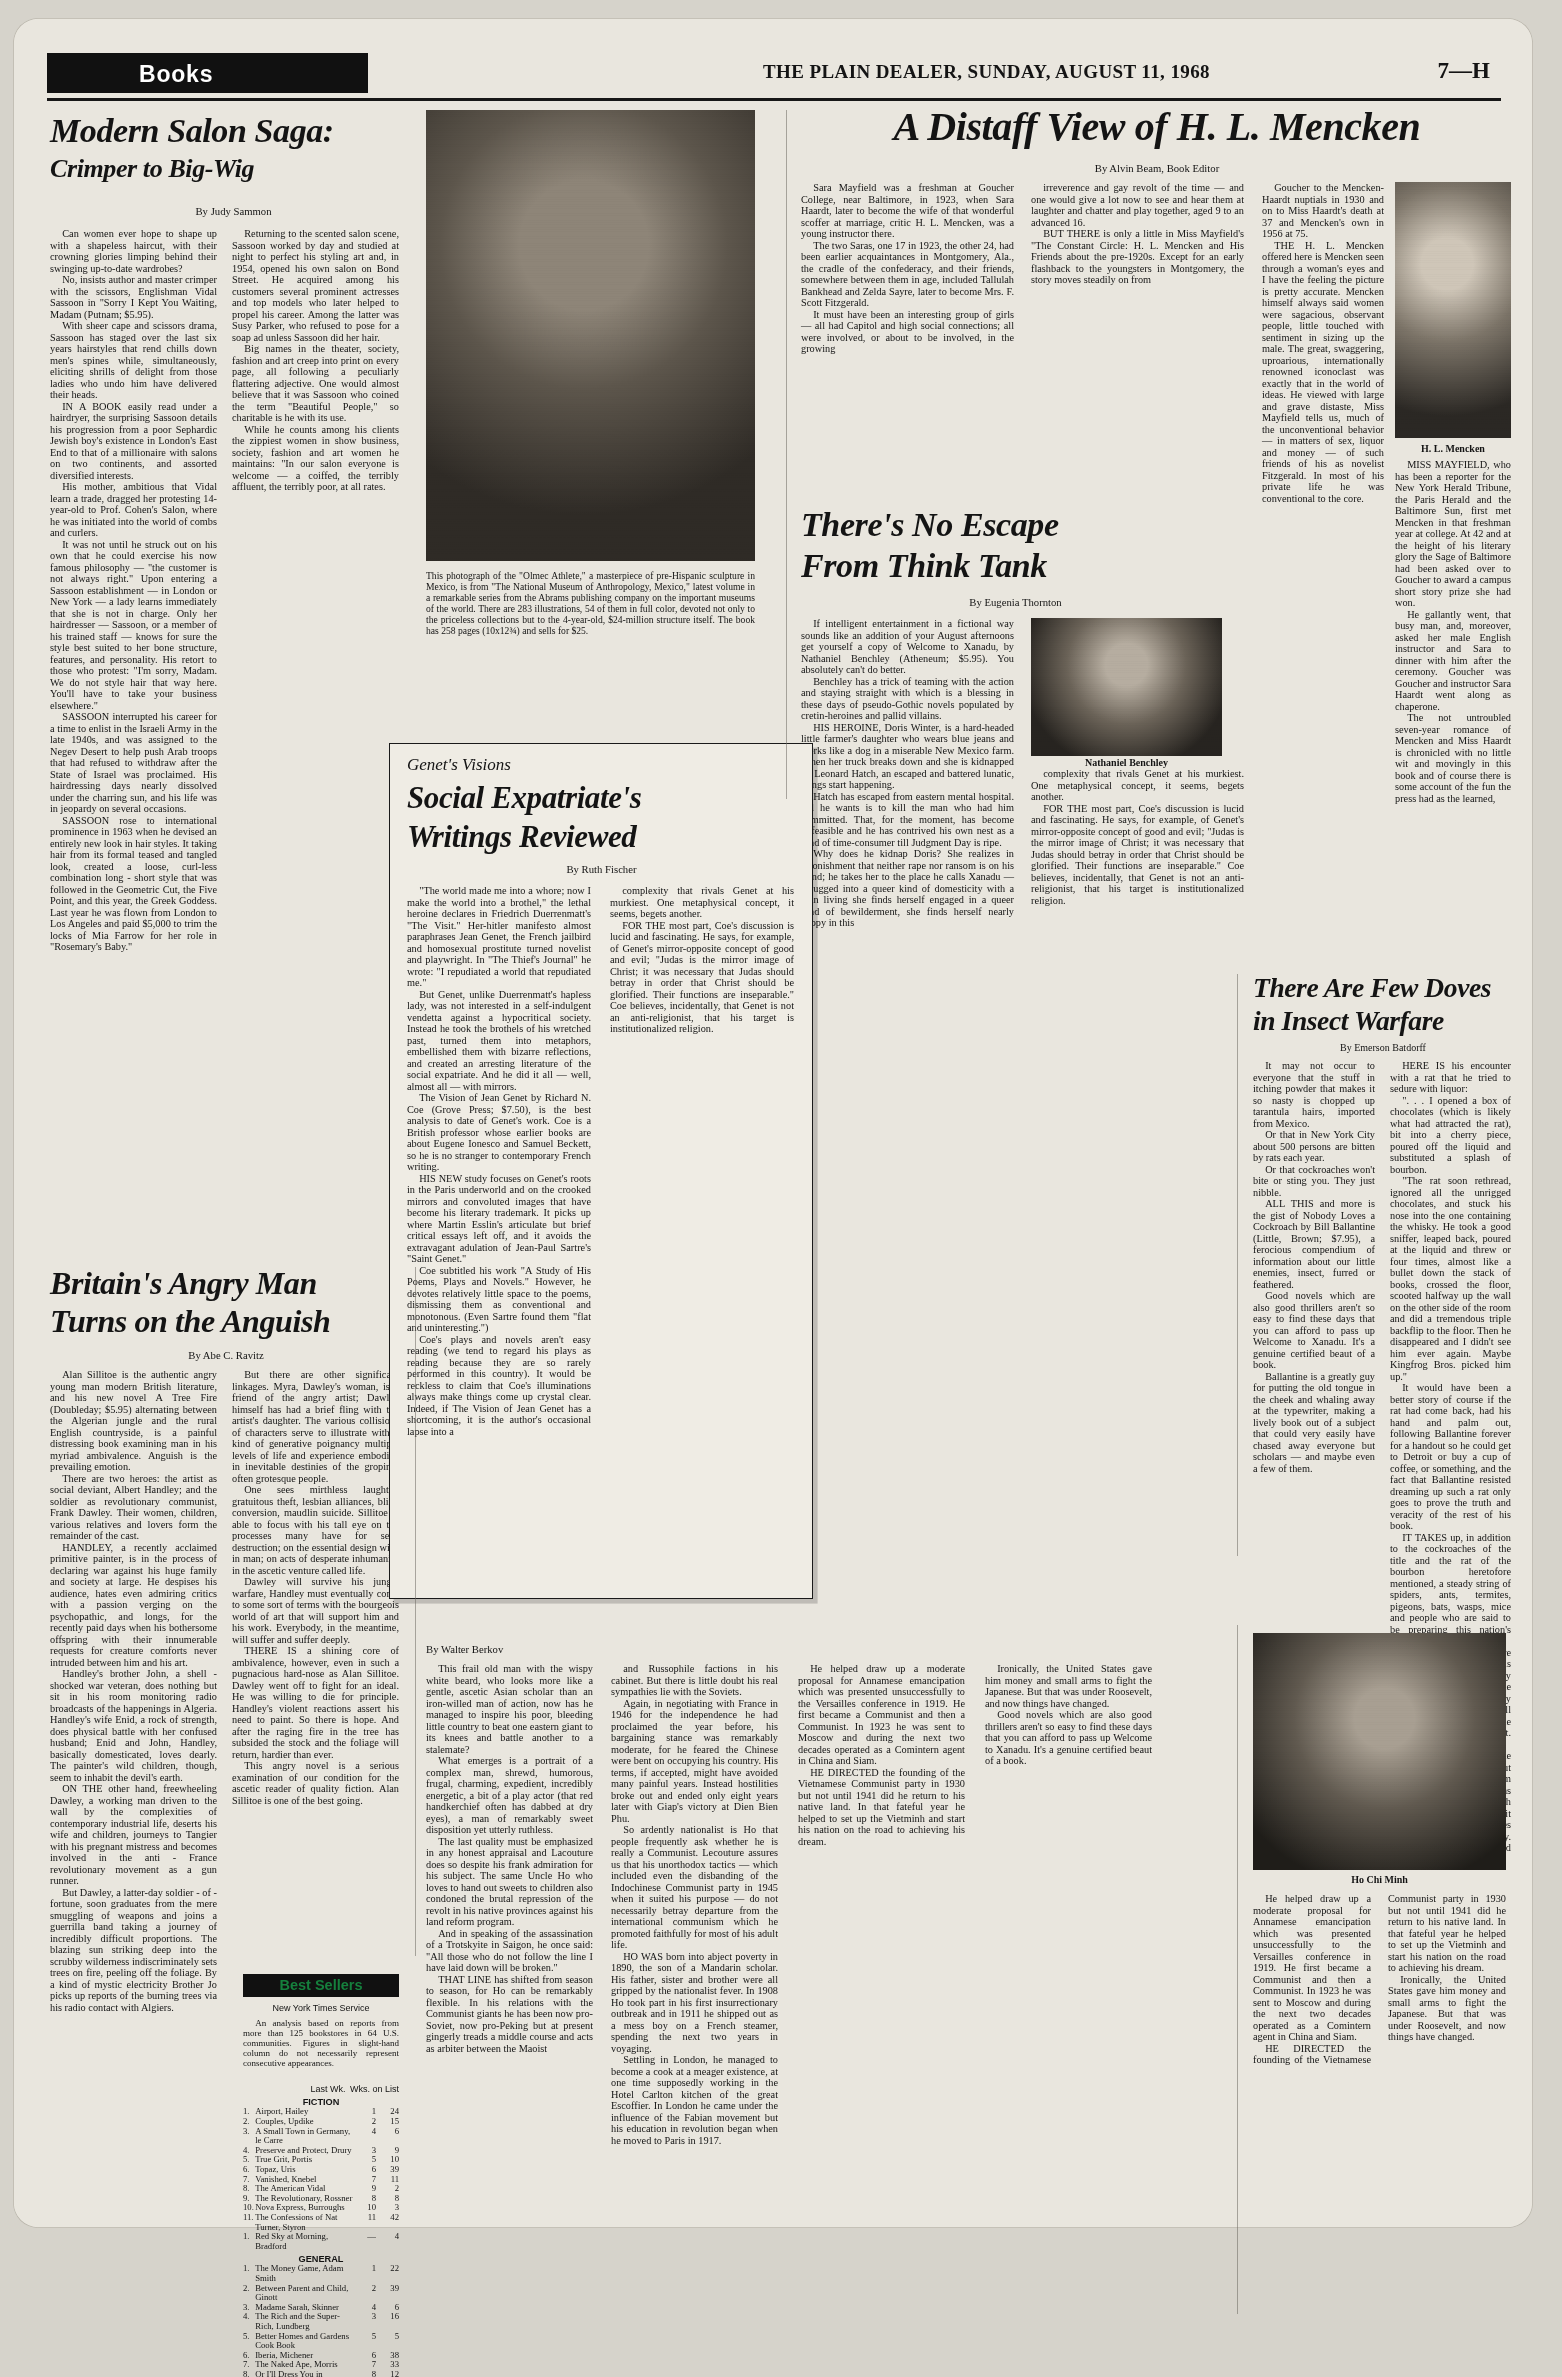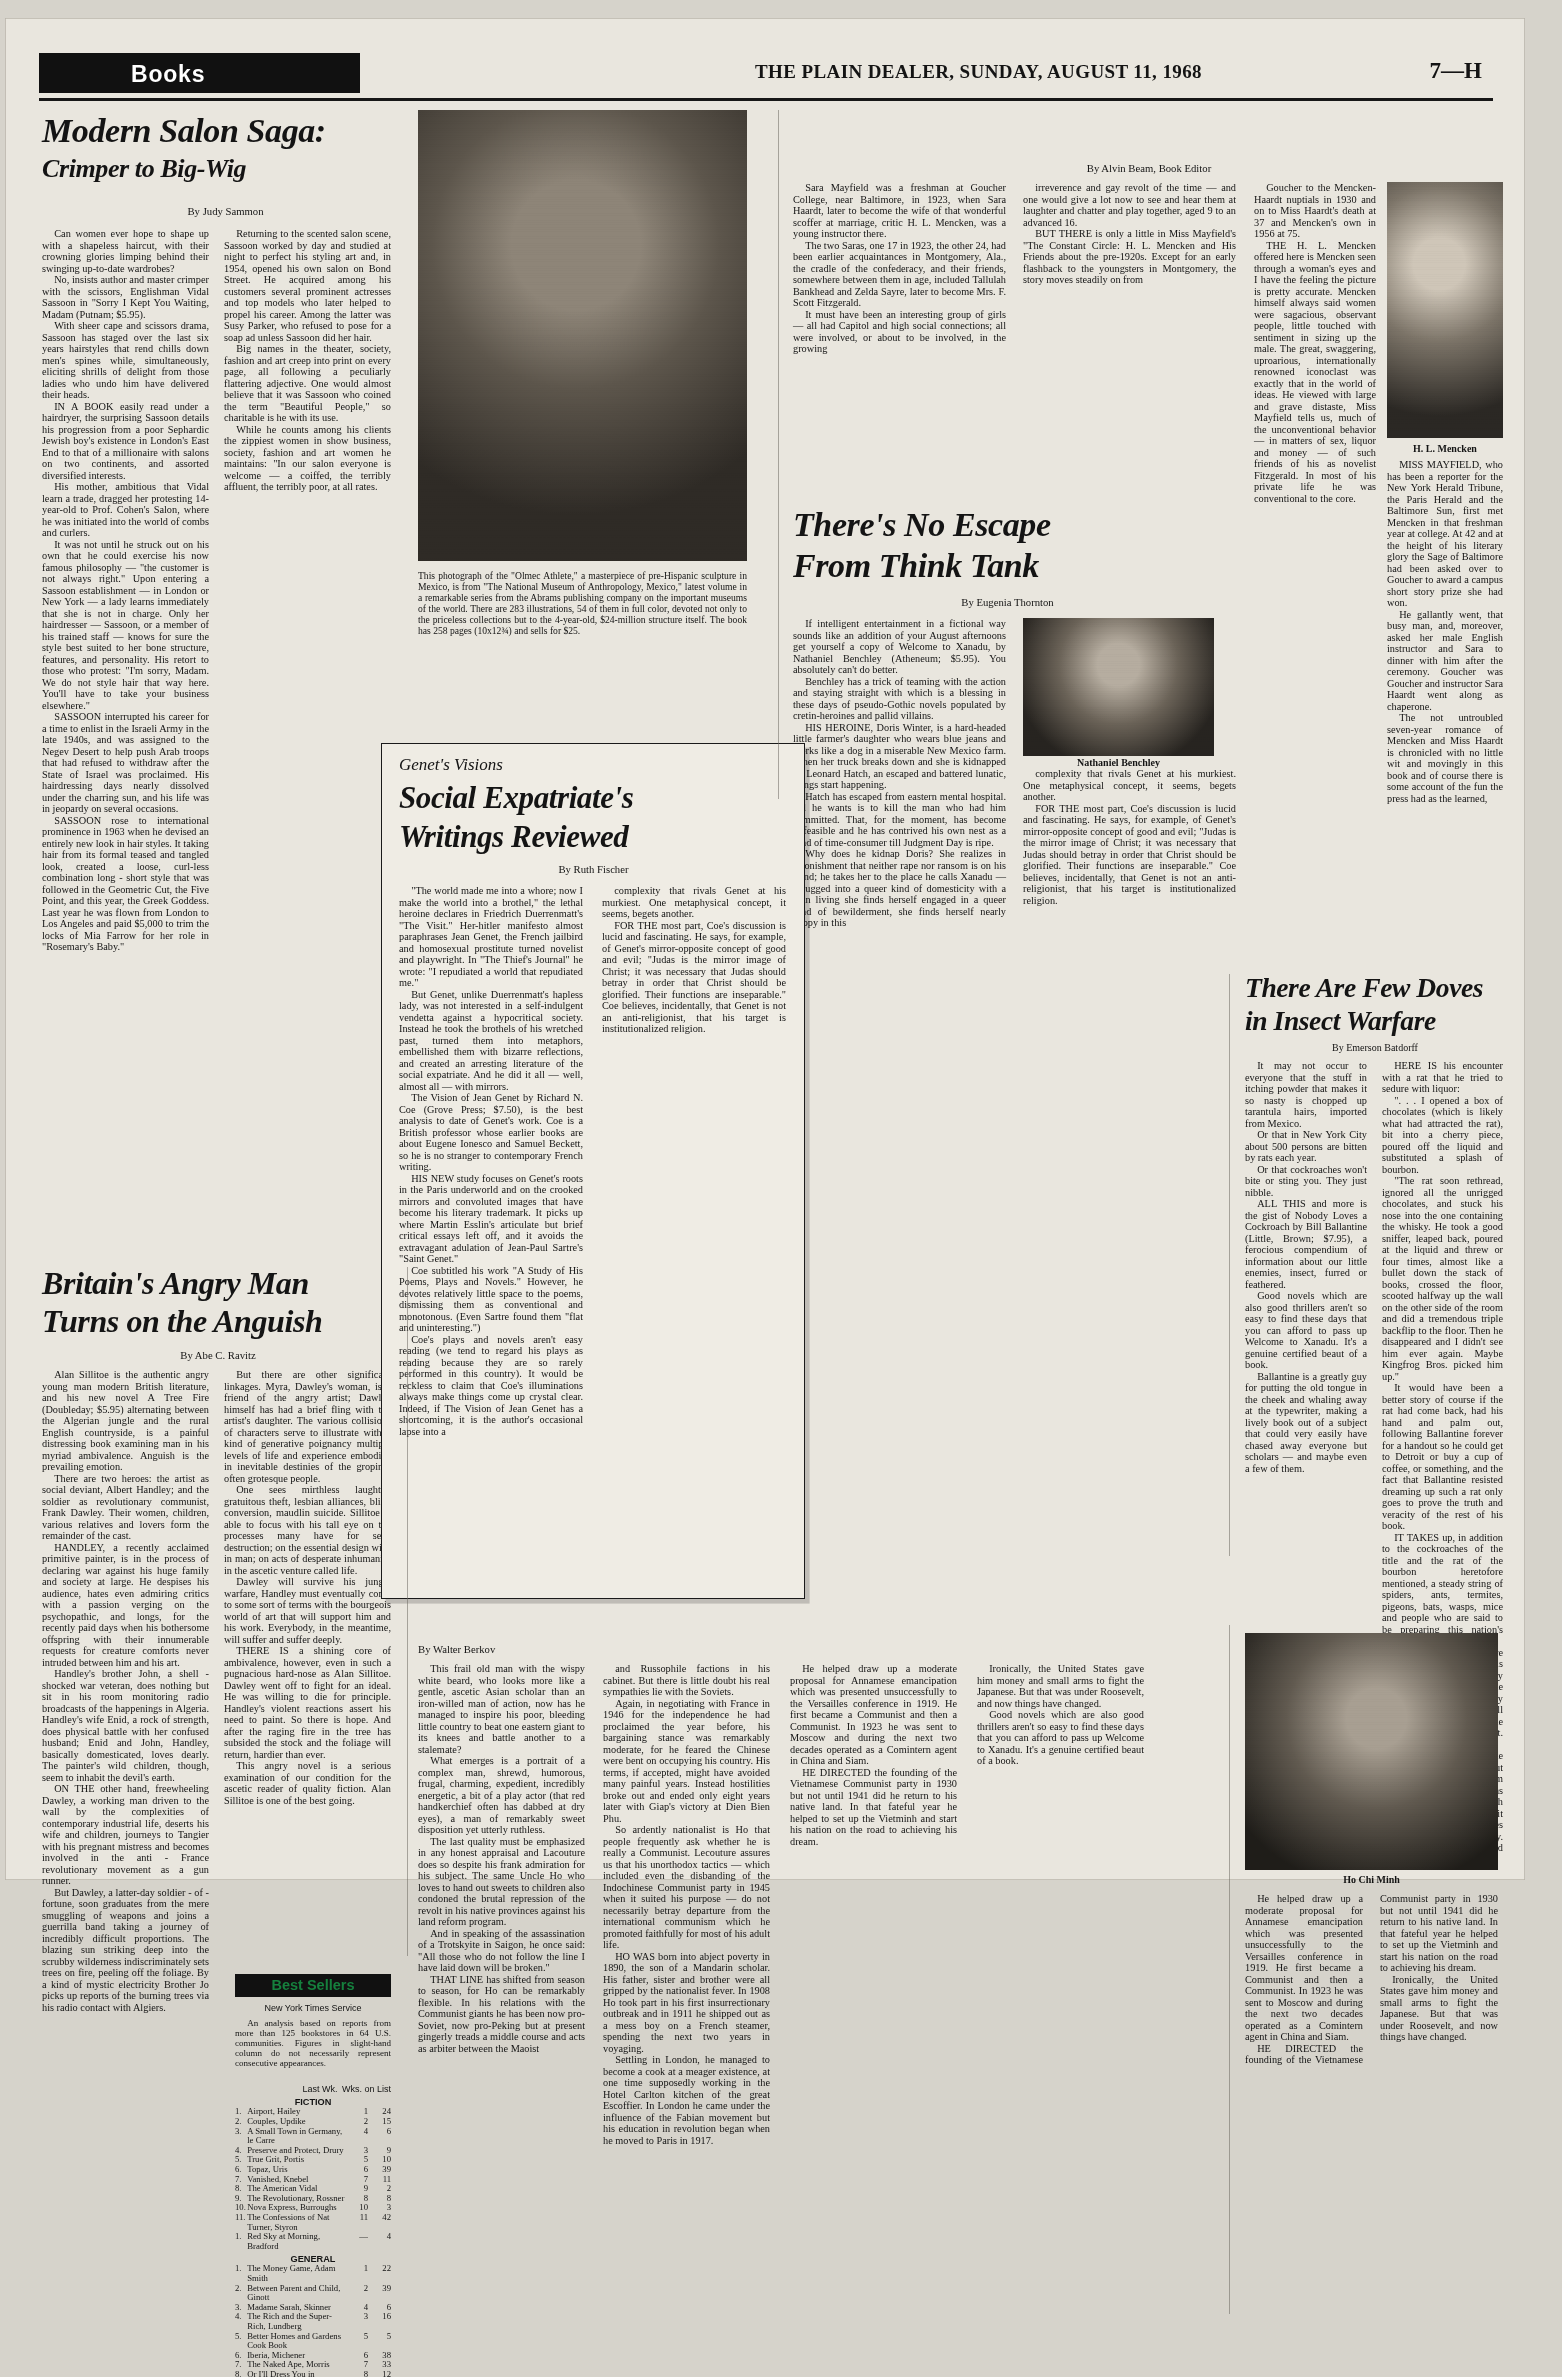--- a/index.html
+++ b/index.html
@@ -1,19 +1,19 @@
 <!DOCTYPE html>
 <html style="font-size:12.2px"><head>
 <meta charset="utf-8">
 <style>
   html,body{margin:0;padding:0;background:#cfcdc6;}
   body{font-family:"Liberation Serif", serif; color:#141414;}
   .page{position:relative;width:1563px;height:2377px;background:#d6d3cb;overflow:hidden;}
-  .sheet{position:absolute;left:5px;top:18.4px;width:1520px;height:1862px;background:#e9e6de;
-         box-shadow:0 0 0 0.8px #b9b5ab inset;}
+  .sheet{position:absolute;left:13px;top:18.4px;width:1520px;height:2210px;background:#e9e6de;
+         box-shadow:0 0 0 0.8px #b9b5ab inset;border-radius:25px;}
   .books-tag{position:absolute;left:34px;top:35px;width:321px;height:40px;background:#111;}
   .books-tag span{color:#fff;font-family:"Liberation Sans",sans-serif;font-weight:bold;font-size:23px;
     letter-spacing:0.8px;position:absolute;left:92px;top:7.7px;}
   .paper-name{position:absolute;left:750px;top:43px;font-family:"Liberation Serif",serif;
     font-weight:bold;font-size:19px;letter-spacing:0.4px;}
   .page-no{position:absolute;right:43px;top:40px;font-family:"Liberation Serif",serif;
     font-weight:bold;font-size:23px;}
   .rule{position:absolute;background:#171717;}
   
   .col{position:absolute;text-align:justify;font-size:10.3px;line-height:11.5px;
@@ -87,20 +87,21 @@
       <p>Big names in the theater, society, fashion and art creep into print on every page, all following a peculiarly flattering adjective. One would almost believe that it was Sassoon who coined the term "Beautiful People," so charitable is he with its use.</p>
       <p>While he counts among his clients the zippiest women in show business, society, fashion and art women he maintains: "In our salon everyone is welcome — a coiffed, the terribly affluent, the terribly poor, at all rates.</p>
     </div>
 
     <div class="photo" style="left:413px;top:92px;width:329px;height:451px;">
       <div class="ph-grad1 inner"></div>
       <div class="noise"></div>
     </div>
     <div class="cap" style="left:413px;top:552px;width:329px;">This photograph of the "Olmec Athlete," a masterpiece of pre-Hispanic sculpture in Mexico, is from "The National Museum of Anthropology, Mexico," latest volume in a remarkable series from the Abrams publishing company on the important museums of the world. There are 283 illustrations, 54 of them in full color, devoted not only to the priceless collections but to the 4-year-old, $24-million structure itself. The book has 258 pages (10x12¾) and sells for $25.</div>
 
+    <div class="display" style="position:absolute;left:788px;top:89px;width:712px;font-size:40px;text-align:center;">A Distaff View of H. L. Mencken</div>
     <div class="byline" style="position:absolute;left:788px;top:144px;width:712px;">By Alvin Beam, Book Editor</div>
 
     <div class="col" style="left:788px;top:164px;width:213px;">
       <p>Sara Mayfield was a freshman at Goucher College, near Baltimore, in 1923, when Sara Haardt, later to become the wife of that wonderful scoffer at marriage, critic H. L. Mencken, was a young instructor there.</p>
       <p>The two Saras, one 17 in 1923, the other 24, had been earlier acquaintances in Montgomery, Ala., the cradle of the confederacy, and their friends, somewhere between them in age, included Tallulah Bankhead and Zelda Sayre, later to become Mrs. F. Scott Fitzgerald.</p>
       <p>It must have been an interesting group of girls — all had Capitol and high social connections; all were involved, or about to be involved, in the growing</p>
     </div>
     <div class="col" style="left:1018px;top:164px;width:213px;">
       <p>irreverence and gay revolt of the time — and one would give a lot now to see and hear them at laughter and chatter and play together, aged 9 to an advanced 16.</p>
       <p>BUT THERE is only a little in Miss Mayfield's "The Constant Circle: H. L. Mencken and His Friends about the pre-1920s. Except for an early flashback to the youngsters in Montgomery, the story moves steadily on from</p>

